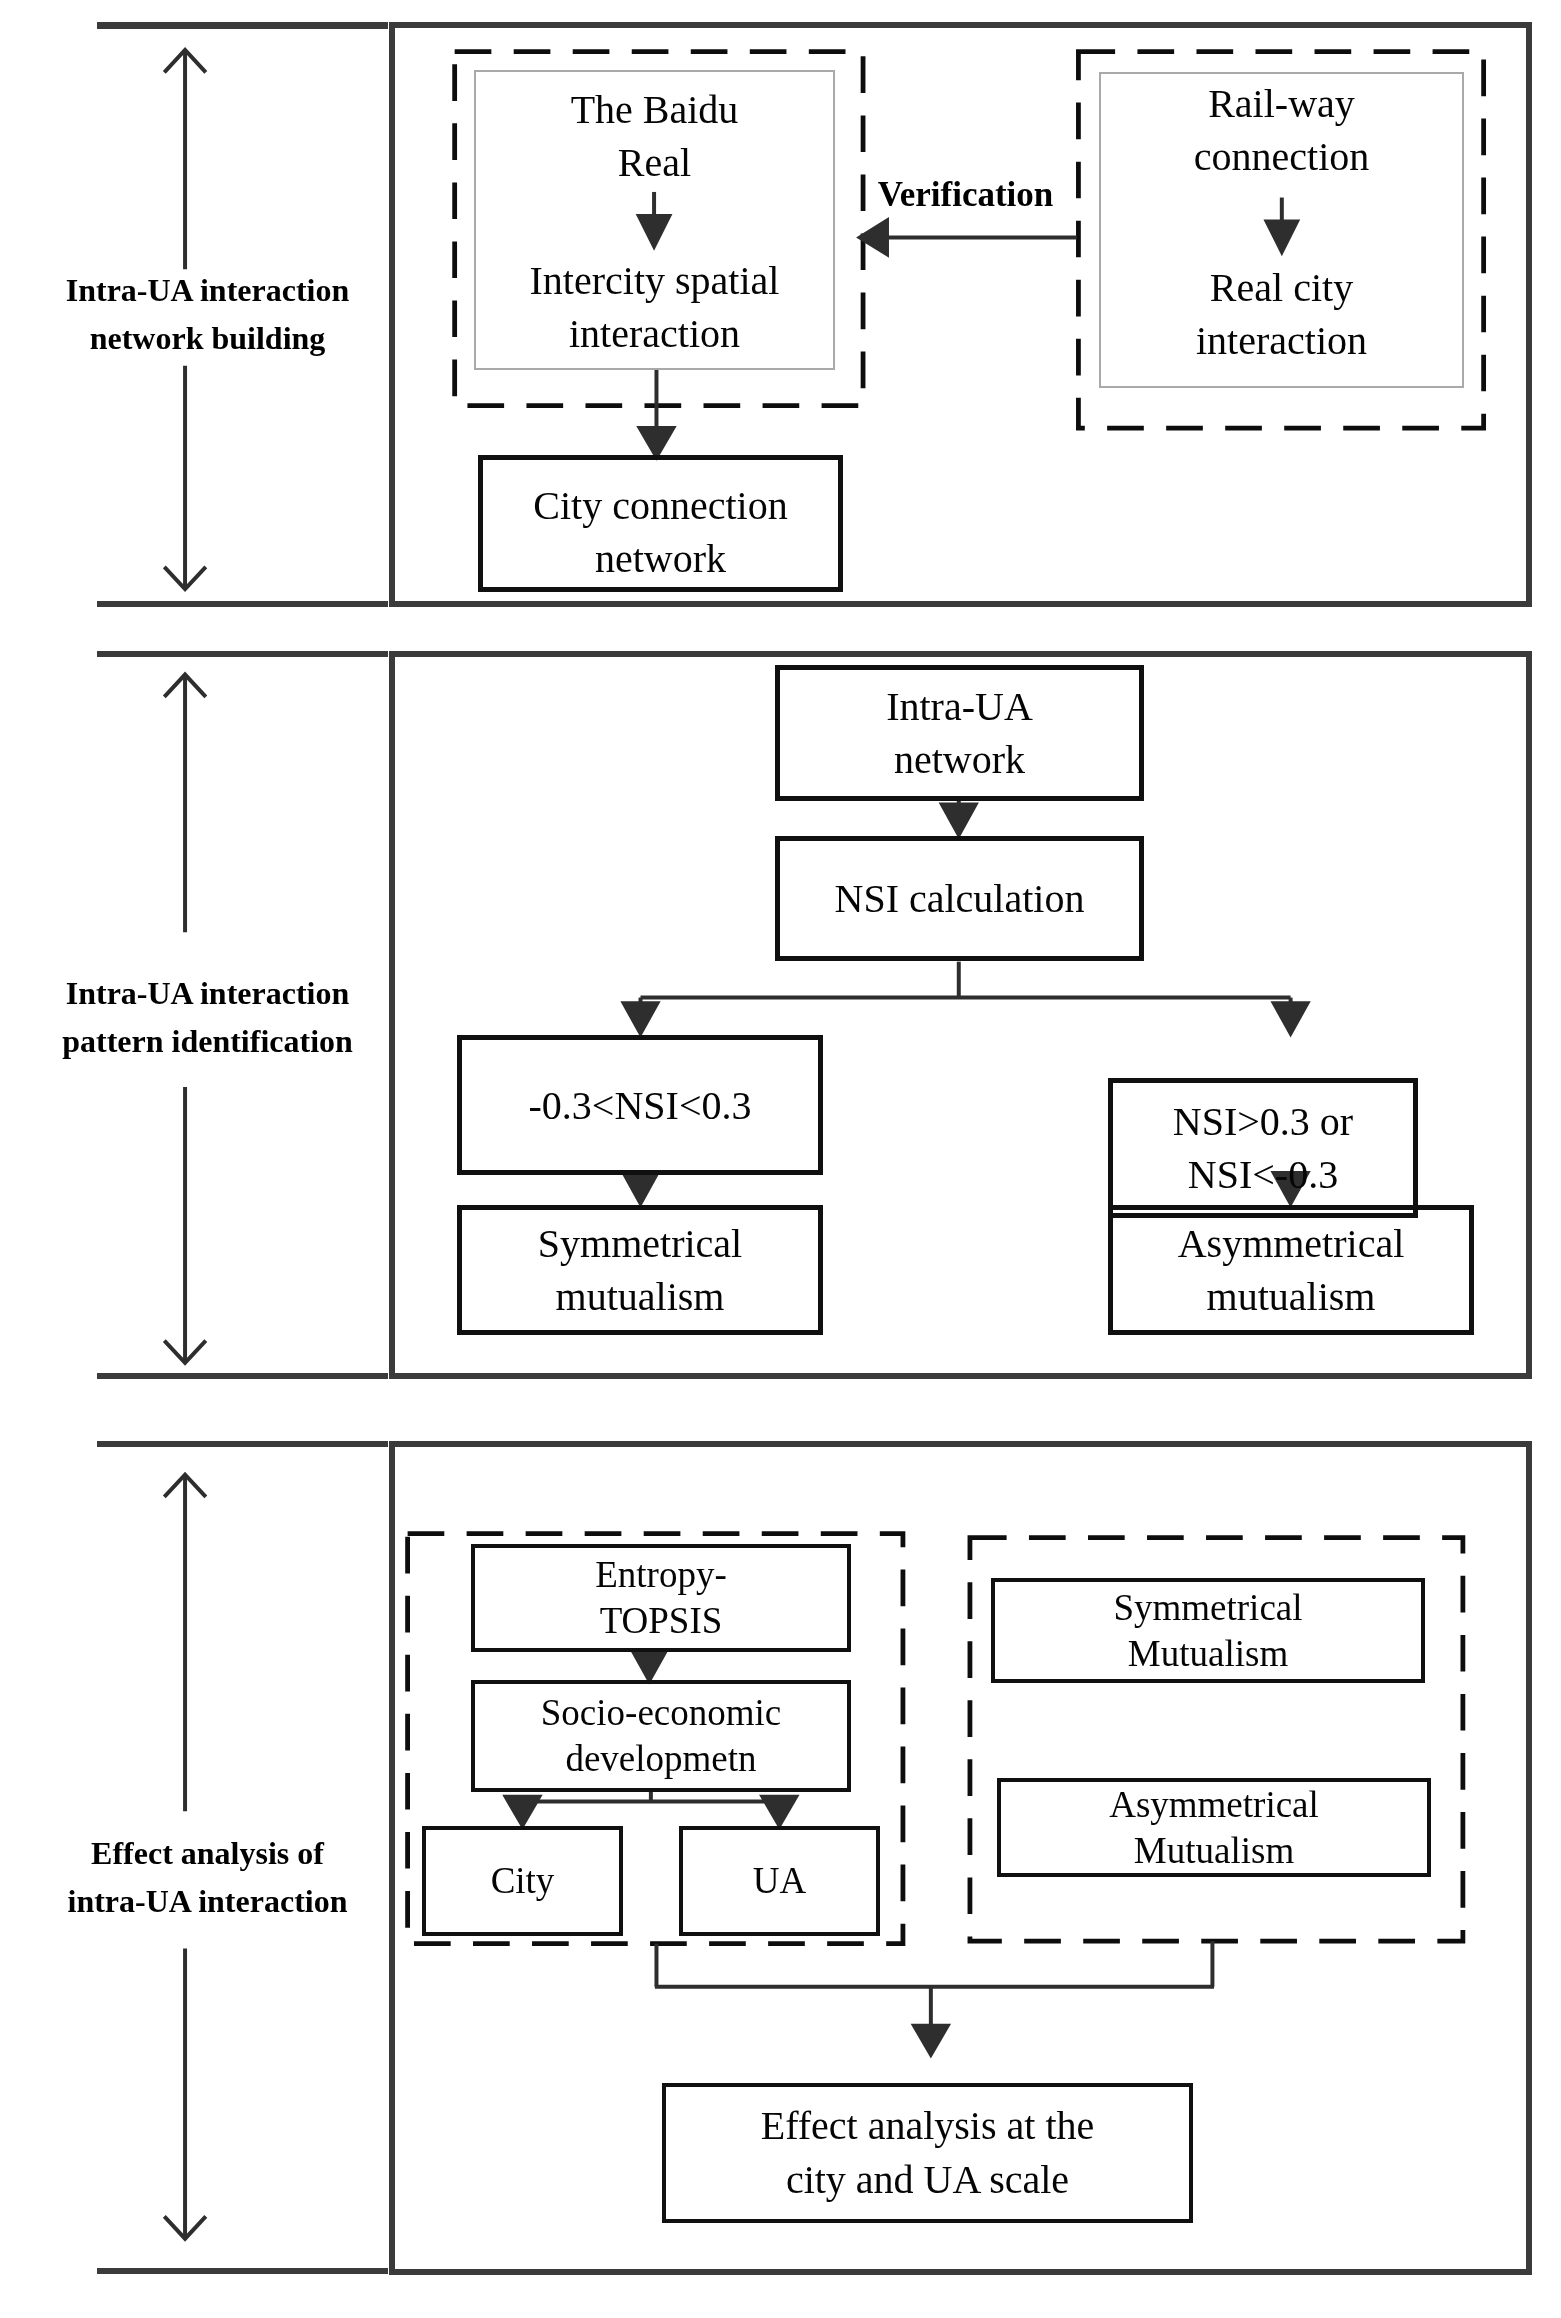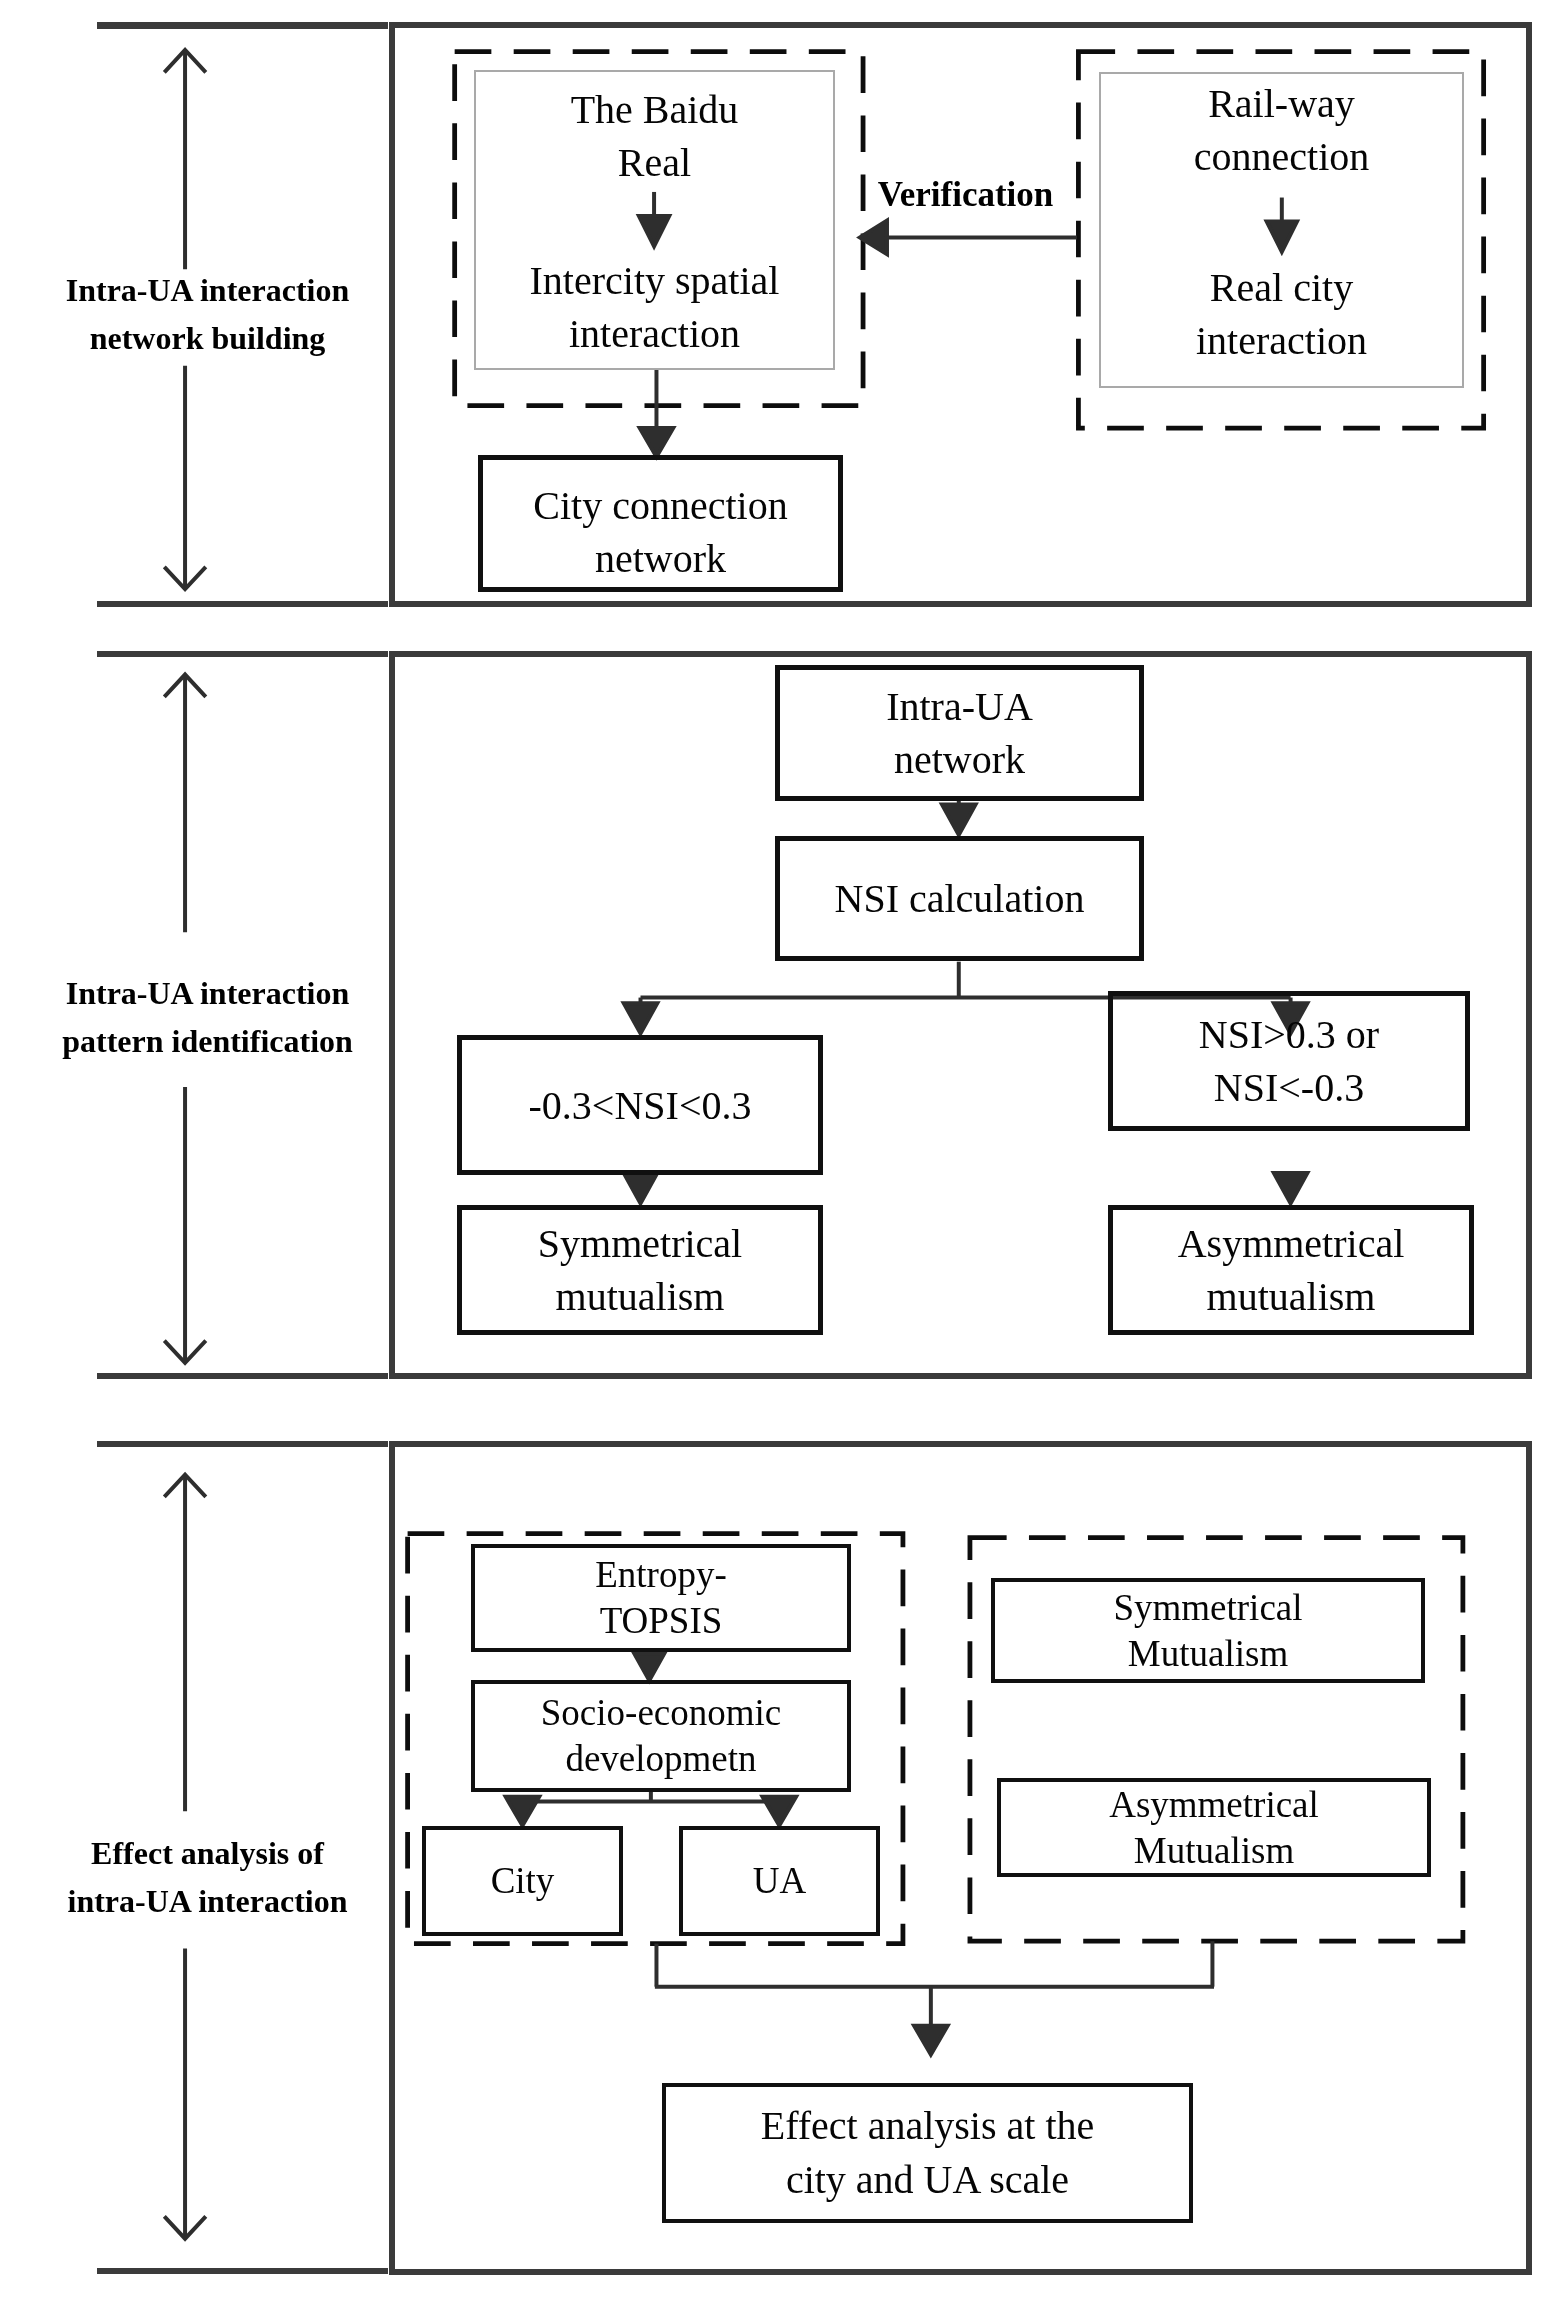--- a/index.html
+++ b/index.html
@@ -185,21 +185,21 @@
   </div>
 
   <div class="fbox t50" style="left:775px;top:836px;width:369px;height:125px;">
     <span>NSI calculation</span>
   </div>
 
   <div class="fbox t50" style="left:457px;top:1035px;width:366px;height:140px;">
     <span>-0.3&lt;NSI&lt;0.3</span>
   </div>
 
-  <div class="fbox t50" style="left:1108px;top:991px;width:362px;height:140px;">
+  <div class="fbox t50" style="left:1108px;top:1078px;width:310px;height:140px;">
     <span>NSI&gt;0.3 or</span>
     <span>NSI&lt;-0.3</span>
   </div>
 
   <div class="fbox t50" style="left:457px;top:1205px;width:366px;height:130px;">
     <span>Symmetrical</span>
     <span>mutualism</span>
   </div>
 
   <div class="fbox t50" style="left:1108px;top:1205px;width:366px;height:130px;">

